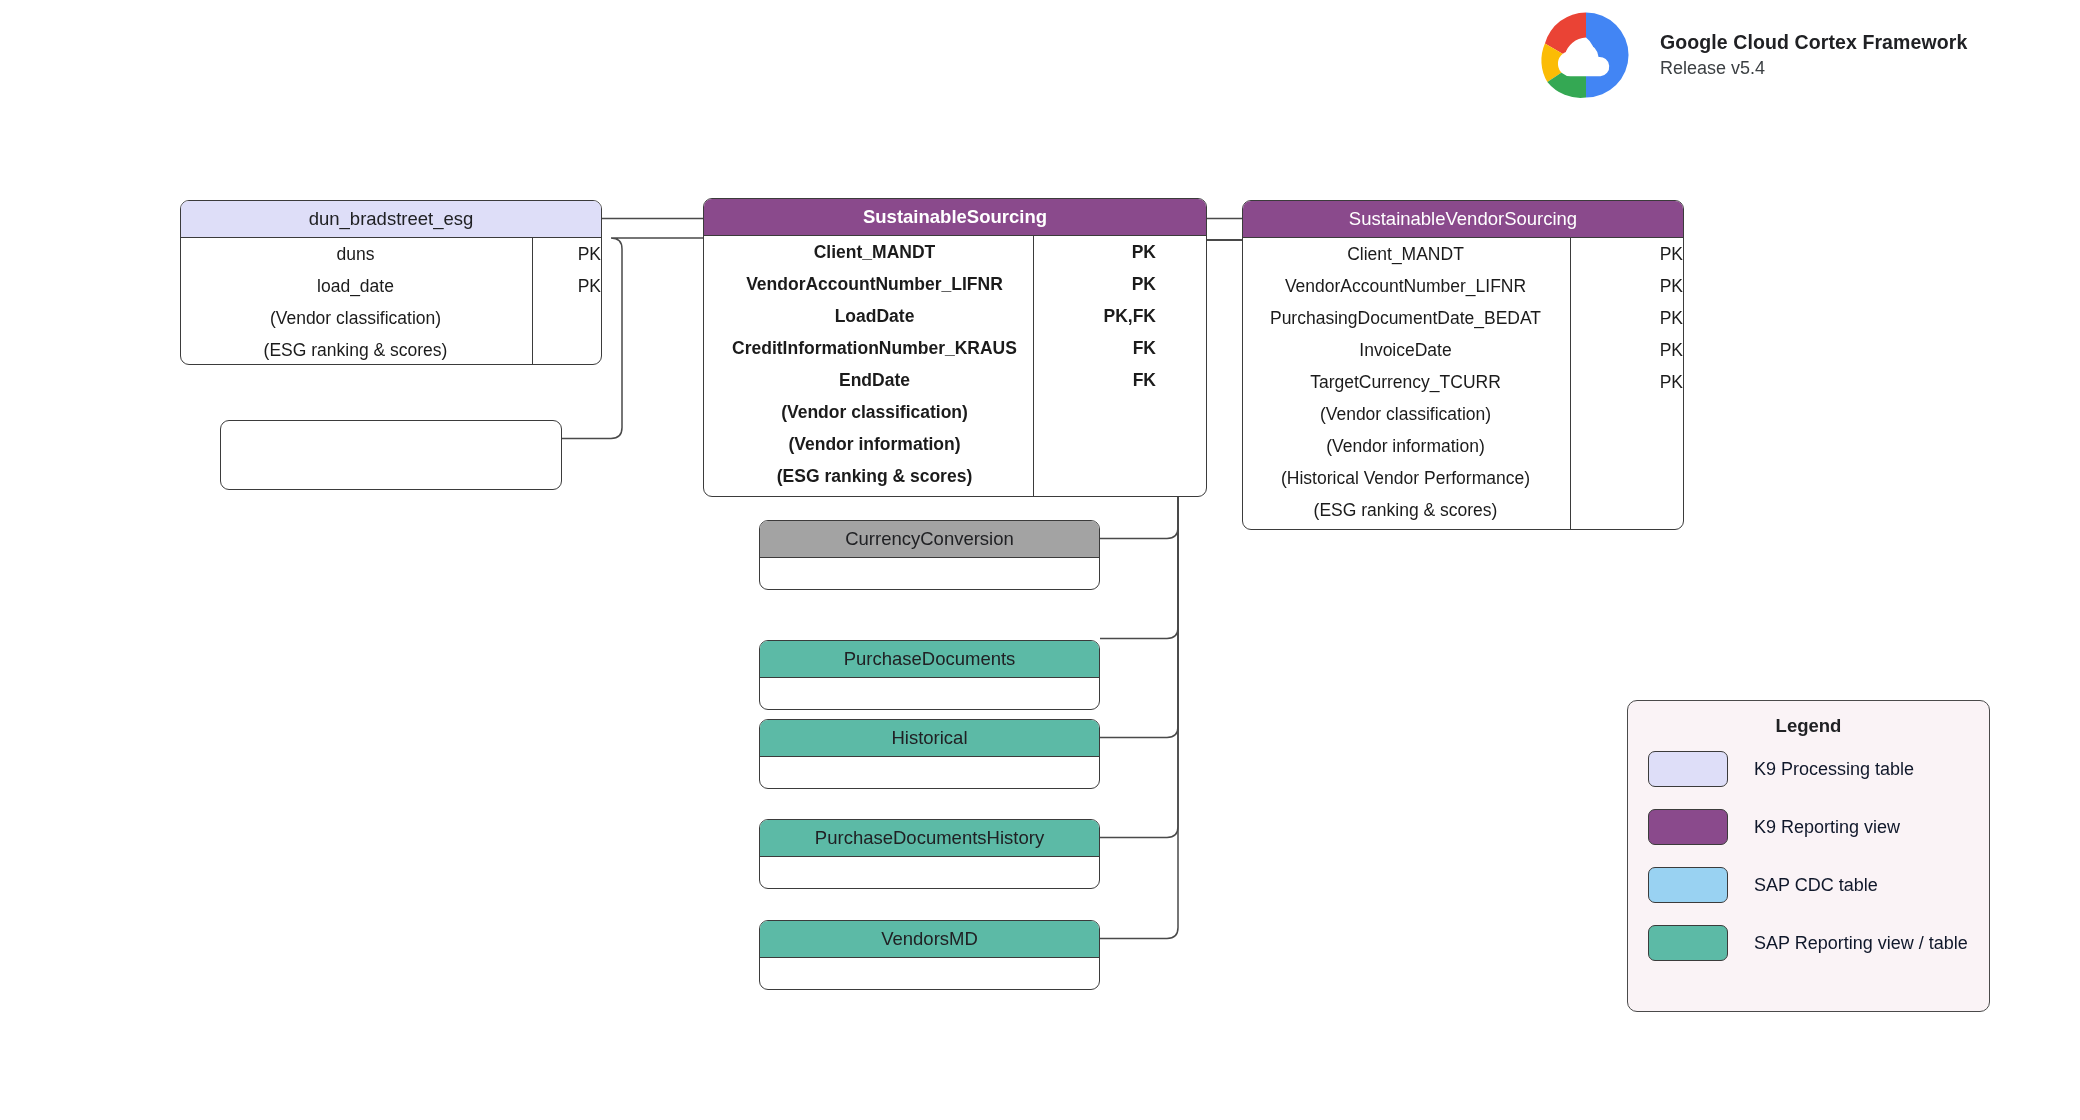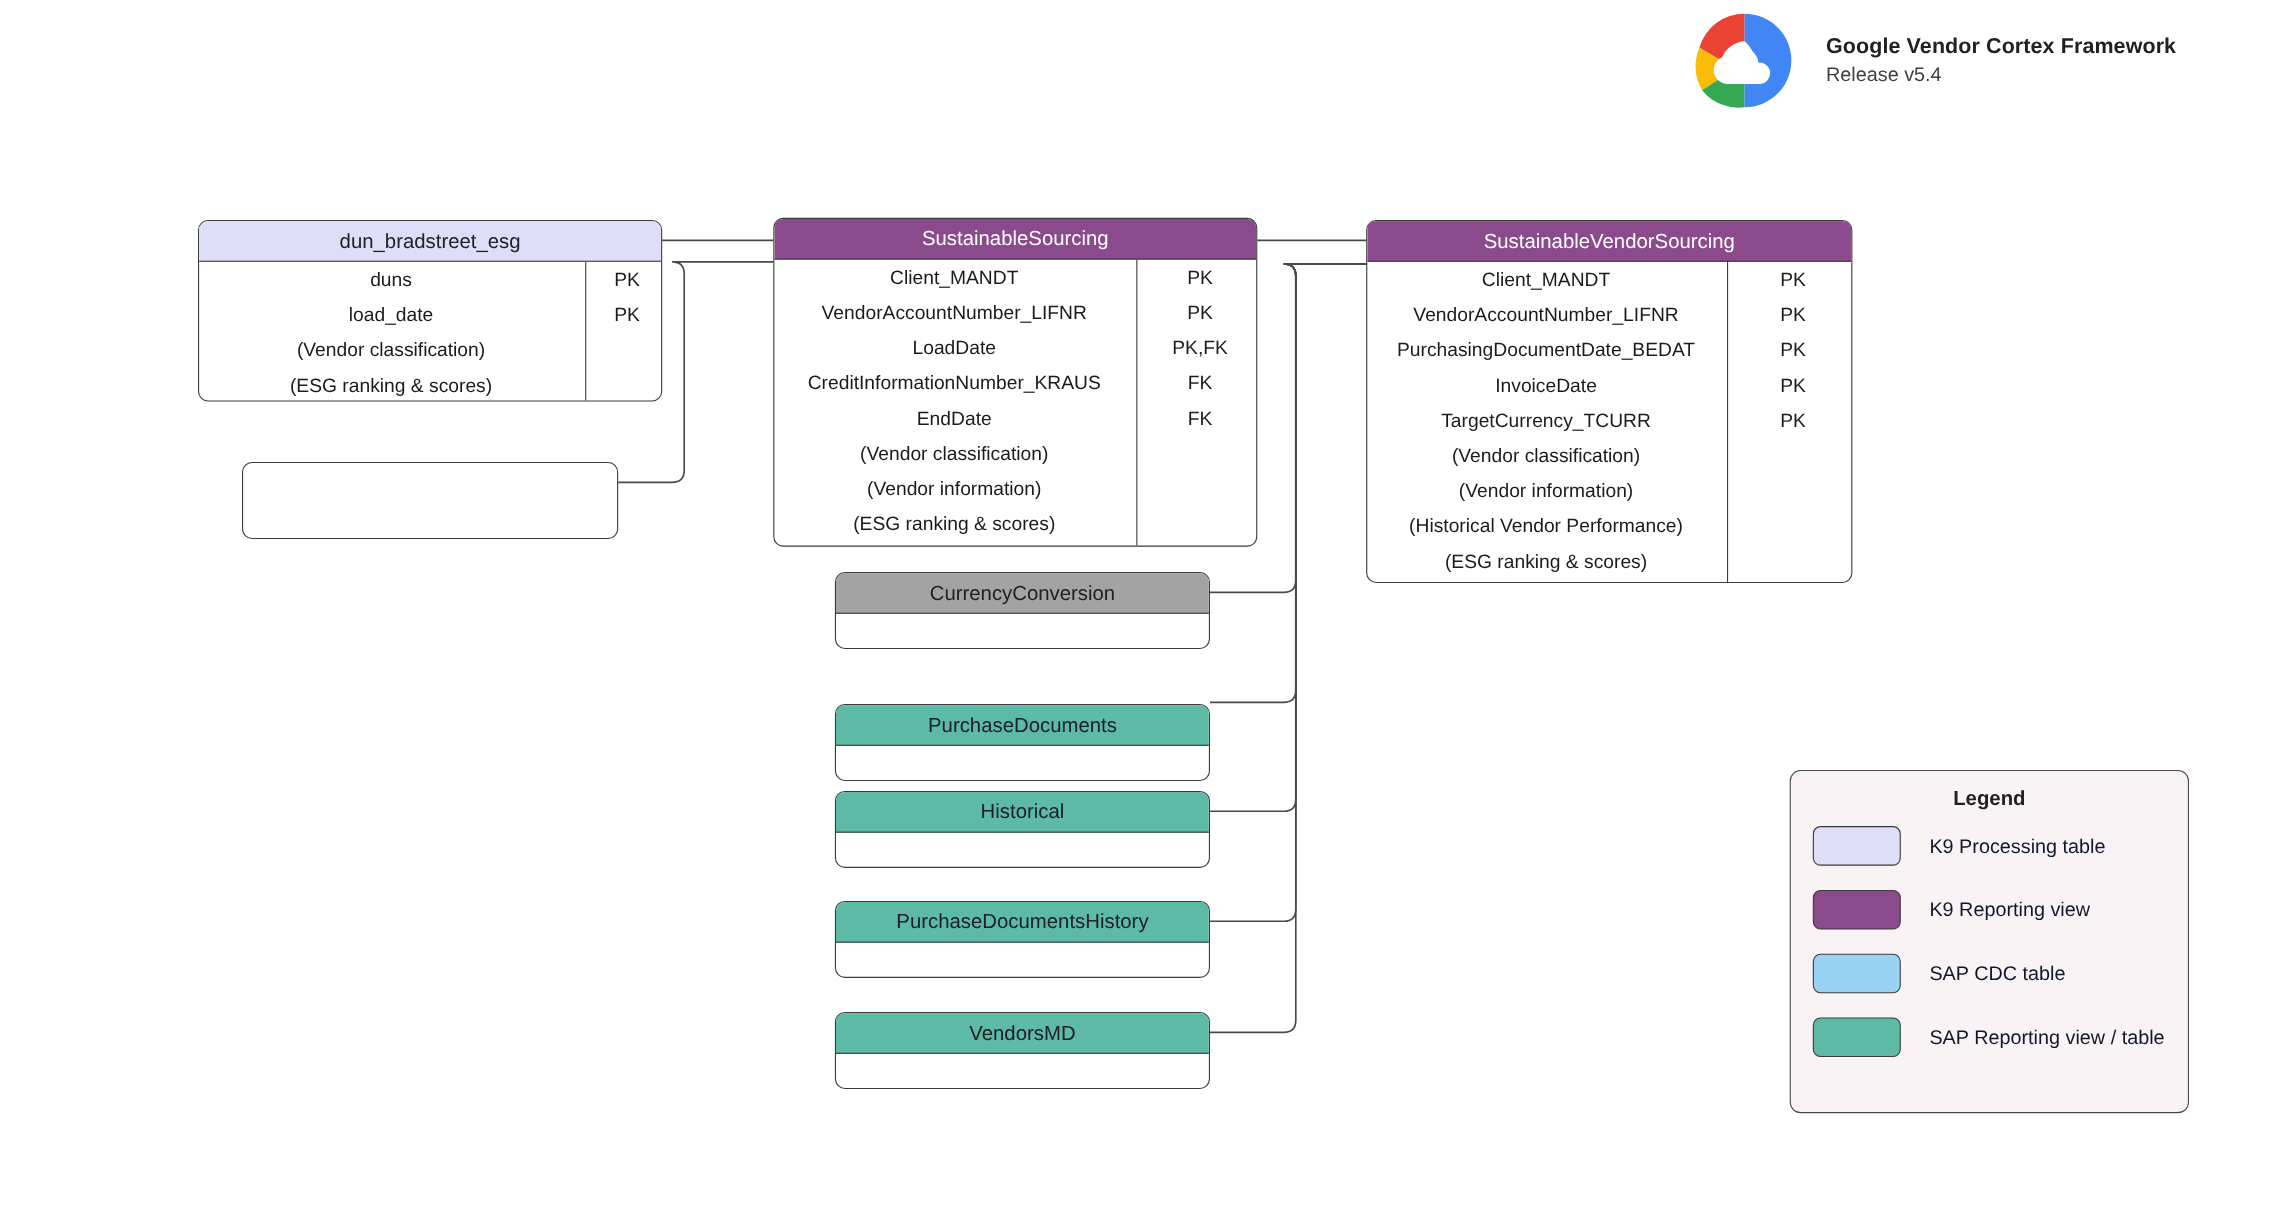--- a/index.html
+++ b/index.html
@@ -23,21 +23,21 @@
   
   .entity{position:absolute;box-sizing:border-box;border:1.6px solid #3b3b3b;border-radius:9px;background:#ffffff;overflow:hidden;}
   .entity-head{box-sizing:border-box;width:100%;border-bottom:1.6px solid #3b3b3b;
     display:flex;align-items:center;justify-content:center;text-align:center;
     font-size:18.5px;line-height:1.15;padding:0 8px;}
   .entity-body{position:relative;width:100%;box-sizing:border-box;}
   .entity-rowlist{position:relative;}
   .erow{display:flex;align-items:center;box-sizing:border-box;}
   .erow-name{flex:1 1 auto;text-align:center;font-size:17.5px;color:#1b1b1b;
     white-space:nowrap;overflow:hidden;padding:0 6px;}
-  .erow-key{flex:0 0 auto;box-sizing:border-box;text-align:center;font-size:17.5px;color:#1b1b1b;
+  .erow-key{flex:0 0 auto;box-sizing:border-box;text-align:right;font-size:17.5px;color:#1b1b1b;
     padding-left:9px;white-space:nowrap;}
   .keycol-divider{position:absolute;top:0;bottom:0;width:1.4px;background:#3b3b3b;}
 
   .head-light{color:#202124;}
   .head-dark{color:#ffffff;}
 
   
   .legend{position:absolute;box-sizing:border-box;border:1.4px solid #4a4a4a;border-radius:10px;}
   .legend-title{text-align:center;font-weight:bold;font-size:18.5px;color:#202124;}
   .legend-row{display:flex;align-items:center;}
@@ -62,21 +62,21 @@
 
 <div class="header">
   <svg class="gcp-logo" viewBox="0 0 120 96" xmlns="http://www.w3.org/2000/svg">
     <path d="M60 4 A44 44 0 0 0 17.5 36 L38 48 A24 24 0 0 1 60 30 Z" fill="#EA4335"></path>
     <path d="M17.5 36 A44 44 0 0 0 20 76 L41 62 A24 24 0 0 1 38 48 Z" fill="#FBBC05"></path>
     <path d="M20 76 A44 44 0 0 0 60 92 L60 68 A24 24 0 0 1 41 62 Z" fill="#34A853"></path>
     <path d="M60 4 A44 44 0 0 1 60 92 L60 68 A24 24 0 0 0 60 30 Z" fill="#4285F4"></path>
     <path d="M72 44 a16 16 0 0 0 -30 -6 a13 13 0 0 0 2 26 l30 0 a10 10 0 0 0 -2 -20 z" fill="#ffffff" transform="translate(1,6)"></path>
   </svg>
   <div class="header-text">
-    <div class="header-title">Google Vendor Cortex Framework</div>
+    <div class="header-title">Google Cloud Cortex Framework</div>
     <div class="header-sub">Release v5.4</div>
   </div>
 </div>
 
 <div id="entity-layer">
     <div class="entity" style="left: 180px; top: 200px; width: 422px; height: 165px;">
       <div class="entity-head head-light" style="height: 37px; background: rgb(222, 222, 248);">dun_bradstreet_esg</div>
       <div class="entity-body" style="height: 128px;">
         <div class="keycol-divider" style="left: 351px;"></div>
         <div class="entity-rowlist">
@@ -97,21 +97,21 @@
             <div class="erow-key" style="width: 71px;"></div>
           </div>
         </div>
       </div>
     </div>
     <div class="entity" style="left: 220px; top: 420px; width: 342px; height: 70px;">
       <div class="entity-body" style="height: 33px;">
         <div class="entity-rowlist"></div>
       </div>
     </div>
-    <div class="entity" style="left: 703px; top: 198px; width: 440px; height: 299px;">
+    <div class="entity" style="left: 703px; top: 198px; width: 504px; height: 299px; font-weight: bold;">
       <div class="entity-head head-dark" style="height: 37px; background: rgb(138, 74, 140);">SustainableSourcing</div>
       <div class="entity-body" style="height: 262px;">
         <div class="keycol-divider" style="left: 329px;"></div>
         <div class="entity-rowlist">
           <div class="erow" style="height: 32px;">
             <div class="erow-name" style="max-width: 329px;">Client_MANDT</div>
             <div class="erow-key" style="width: 111px;">PK</div>
           </div>
           <div class="erow" style="height: 32px;">
             <div class="erow-name" style="max-width: 329px;">VendorAccountNumber_LIFNR</div>

